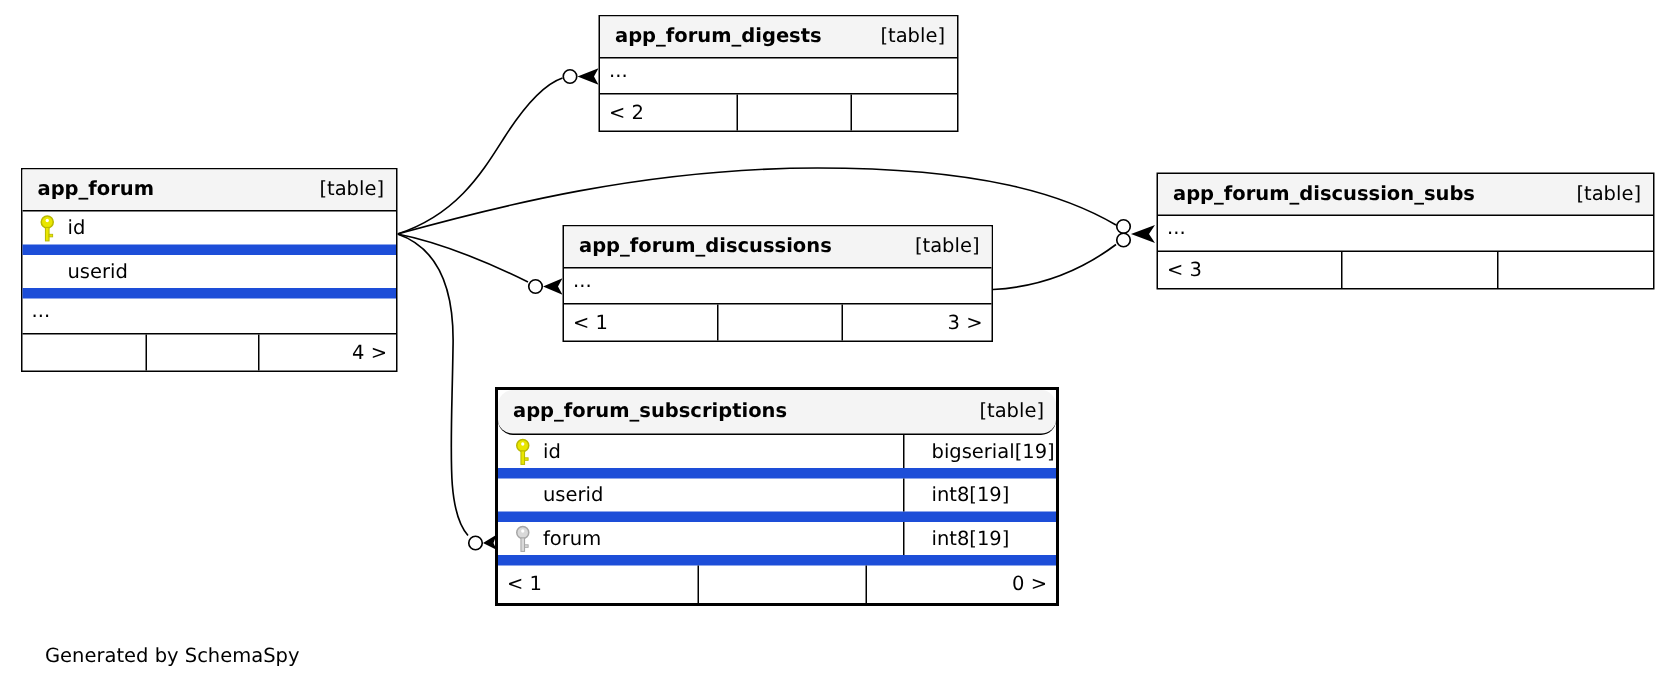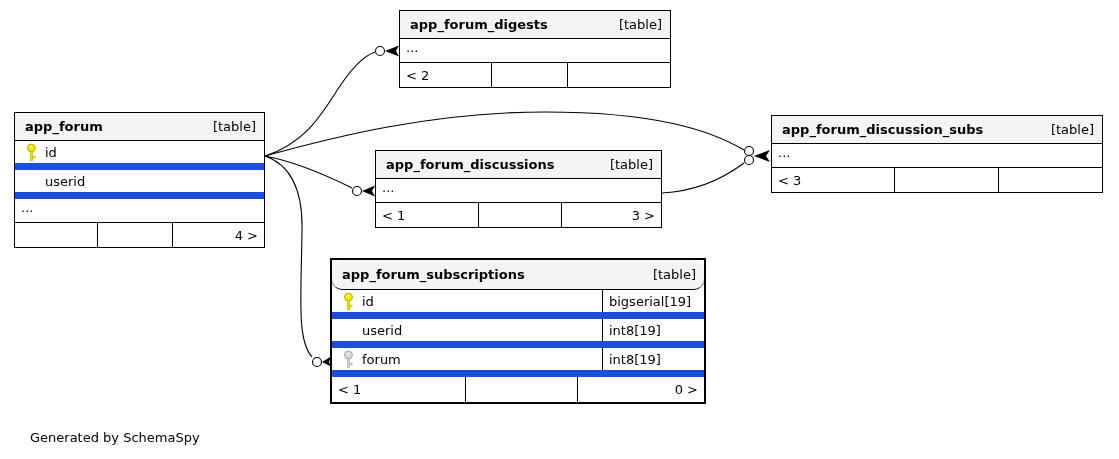--- a/index.html
+++ b/index.html
@@ -16,21 +16,21 @@
        padding:0 8px 0 10px;box-sizing:border-box;}
   .tbl.thick .hdr{height:30px;border-radius:10px;}
   .hdr .nm{font-weight:bold;}
   .row{display:flex;align-items:center;height:29px;box-sizing:border-box;
        border-bottom:7px solid #1d4ed8;}
   .row:last-child,.frow:last-child{border-bottom:none;}
   .rname{display:flex;align-items:center;flex:1;padding-left:10px;box-sizing:border-box;min-width:0;}
   .ico{width:13px;height:19px;margin-right:7px;flex:0 0 13px;}
   .noico{width:20px;flex:0 0 20px;}
   .rtype{width:102px;flex:0 0 102px;border-left:1px solid #000;height:100%;
-         display:flex;align-items:center;padding-left:6px;box-sizing:border-box;text-align:right;}
+         display:flex;align-items:center;padding-left:18px;box-sizing:border-box;text-align:right;}
   .erow{display:flex;align-items:flex-start;height:24px;box-sizing:border-box;
         border-bottom:1px solid #000;padding-left:6px;line-height:18px;}
   .frow{display:flex;height:24px;box-sizing:border-box;}
   .tbl.thick .frow{height:25px;}
   .fc{display:flex;align-items:center;height:100%;box-sizing:border-box;padding:0 6px;}
   .fc.mid,.fc.last{border-left:1px solid #000;}
   .fc.last{flex:1;justify-content:flex-end;}
   .note{position:absolute;left:14px;top:430px;font-size:13px;margin-left:16px;}
 </style>
 </head>
@@ -80,21 +80,21 @@
     </span>
   </div>
   <div class="erow">...</div>
   <div class="frow">
     <span class="fc" style="width:82px"></span>
     <span class="fc mid" style="width:75px"></span>
     <span class="fc last">4 &gt;</span>
   </div>
 </div>
 
-<div class="tbl" style="left:399px;top:10px;width:272px">
+<div class="tbl" style="left:399px;top:10px;width:240px">
   <div class="hdr">
     <span class="nm">app_forum_digests</span>
     <span>[table]</span>
   </div>
   <div class="erow">...</div>
   <div class="frow">
     <span class="fc" style="width:91px">&lt; 2</span>
     <span class="fc mid" style="width:76px"></span>
     <span class="fc last"></span>
   </div>

